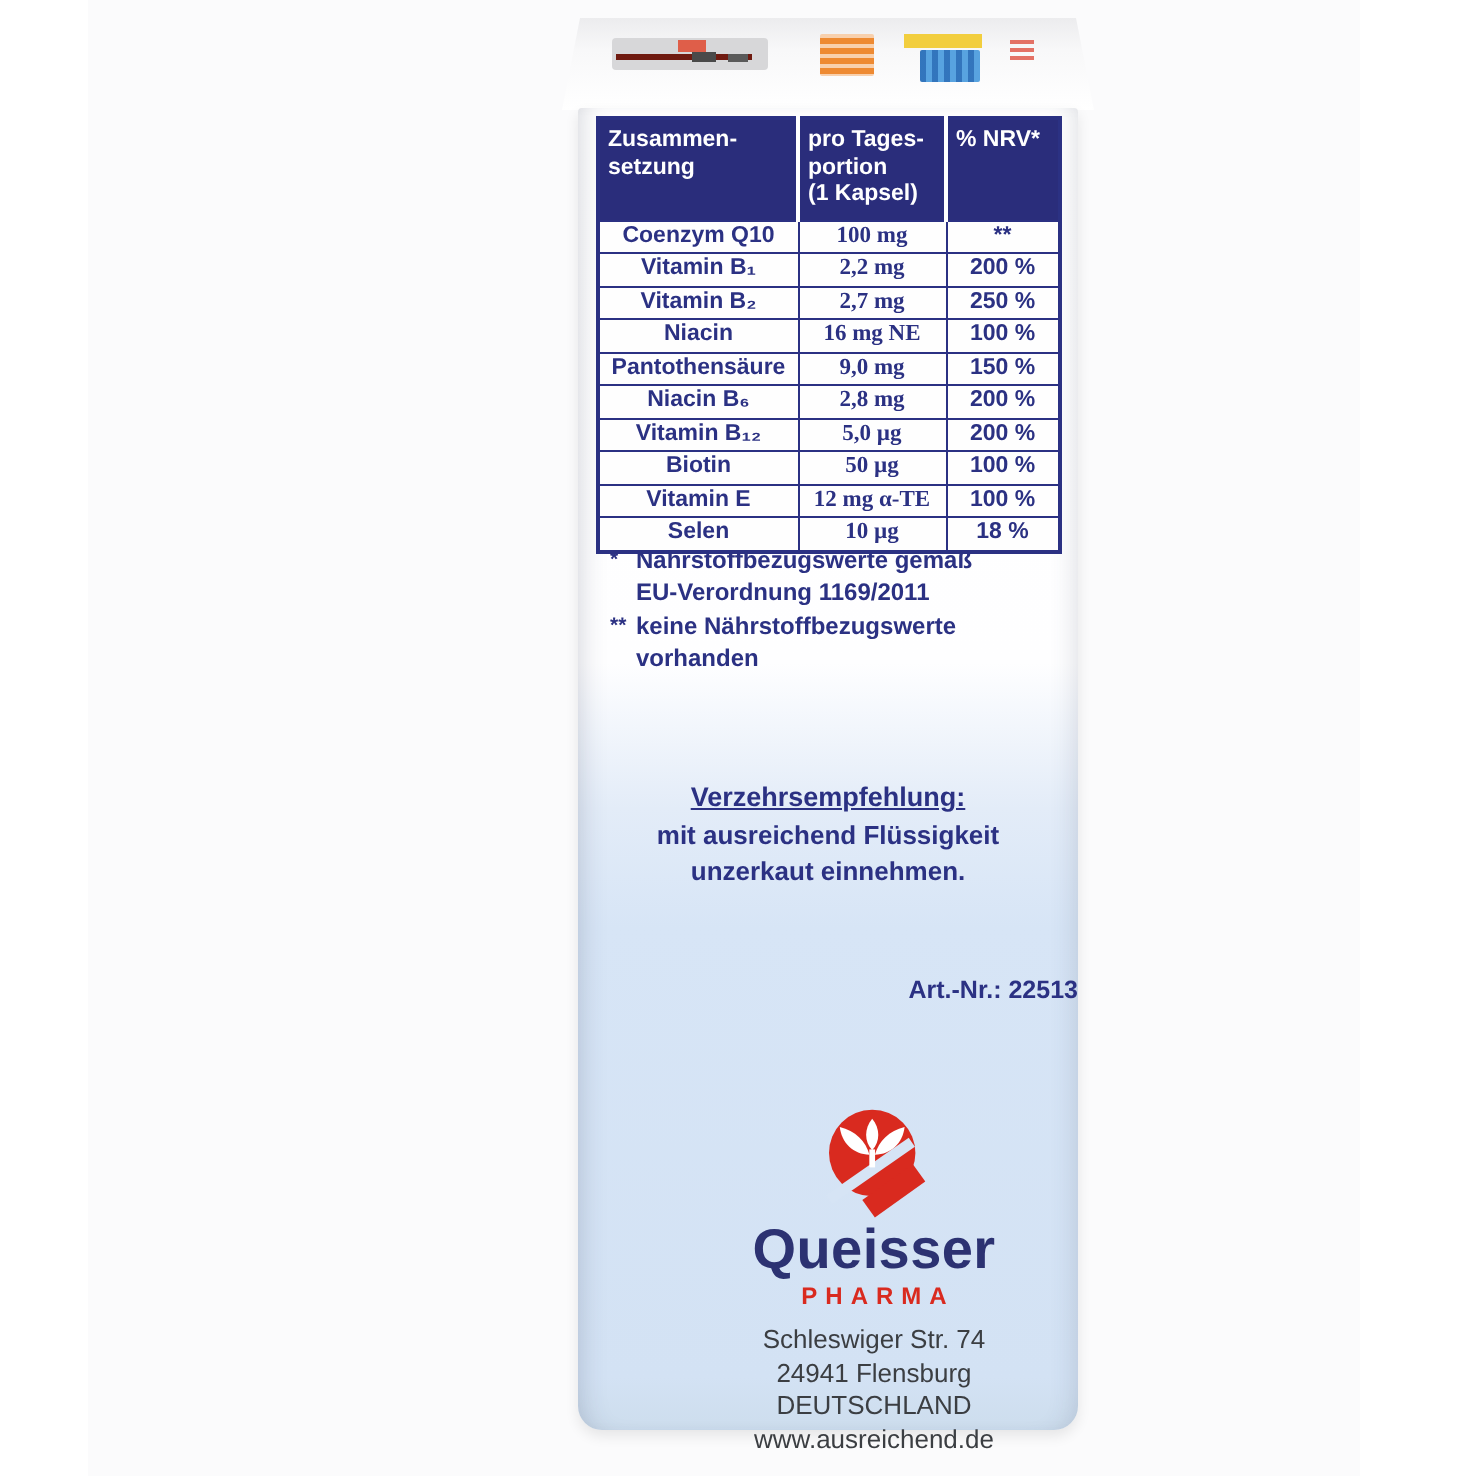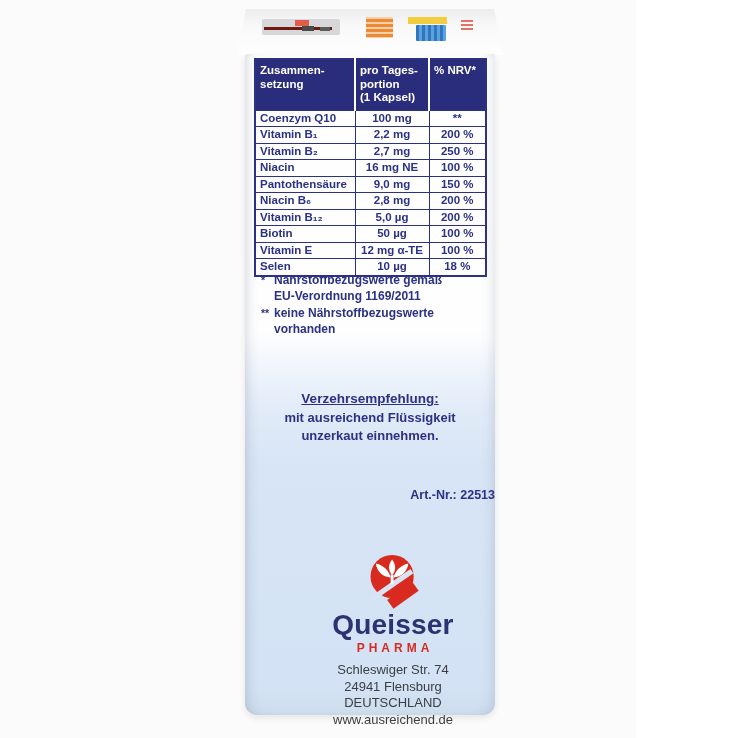--- a/index.html
+++ b/index.html
@@ -1,18 +1,19 @@
 <!DOCTYPE html>
 <html><head>
 <meta charset="utf-8">
 <style>
   html,body{margin:0;padding:0;}
   .canvas{
     position:relative;width:636px;height:738px;background:#fbfbfc;overflow:hidden;
     font-family:"Liberation Sans","DejaVu Sans",sans-serif;
+    margin-left:44px;
   }
   
   .flap{
     position:absolute;left:237px;top:9px;width:266px;height:46px;
     background:linear-gradient(180deg,#ececee 0%,#f8f8f9 35%,#ffffff 100%);
     clip-path:polygon(9px 0,257px 0,266px 46px,0 46px);
     border-bottom:1px solid #e3e3e6;
   }
   .print{position:absolute;}
   .print-gray{left:262px;top:19px;width:78px;height:16px;background:#d7d7d9;border-radius:2px;}
@@ -46,21 +47,21 @@
   .ntable th{
     background:#2a2d7b;color:#ffffff;font-size:11.5px;font-weight:bold;
     line-height:1.18;padding:4px 4px 5px;vertical-align:top;white-space:pre-line;
   }
   .ntable th + th{border-left:2px solid #ffffff;}
   .th-left{text-align:left;} .th-center{text-align:left;}
   .ntable td{
     border:1.5px solid #2b3183;font-size:11.5px;font-weight:bold;color:#2b3183;
     padding:1px 4px 2px;height:12px;line-height:12.5px;white-space:nowrap;overflow:hidden;
   }
-  .td-name{text-align:left;} .td-amount{text-align:center;} .td-nrv{text-align:center;}
+  .td-name{text-align:center;} .td-amount{text-align:center;font-family:Liberation Serif, serif;} .td-nrv{text-align:center;}
   
   .footnotes{position:absolute;left:16px;top:218px;width:212px;color:#2b3183;}
   .fn{display:flex;font-size:12px;font-weight:bold;line-height:16px;margin-bottom:1px;}
   .fn-marker{flex:none;width:13px;font-size:10.5px;padding-top:0px;}
   .fn-text{white-space:pre-line;}
   
   .dosage{position:absolute;left:0;right:0;top:337px;text-align:center;color:#2b3183;}
   .dosage-heading{font-size:13.5px;font-weight:bold;text-decoration:underline;margin-bottom:3px;}
   .dosage-line{font-size:13px;font-weight:bold;line-height:17.5px;}
   

